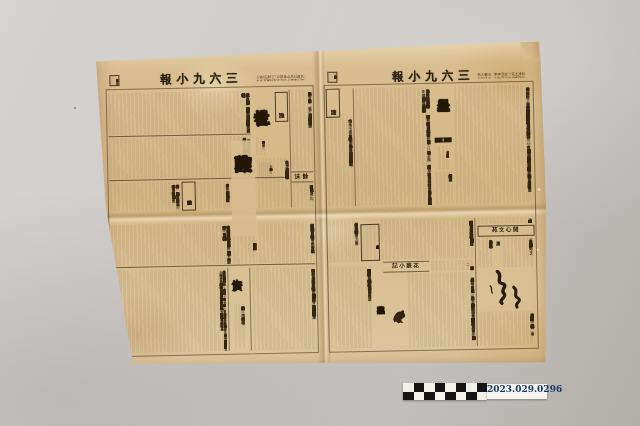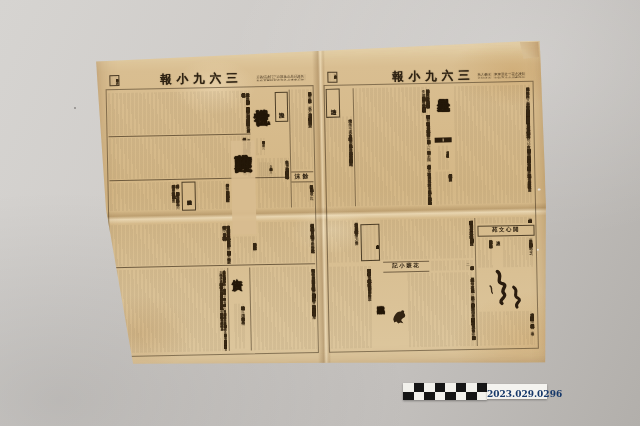--- a/index.html
+++ b/index.html
@@ -73,21 +73,21 @@
     text-align:center;}
   .divbar{position:absolute;background:#2a1c0c;}
   .divbar i{position:absolute;left:45%;top:20%;width:10%;height:60%;background:#d9c094;}
 
   
   #scalebar{position:absolute;left:403px;top:383px;width:84px;height:17px;
     display:grid;grid-template-columns:repeat(8,1fr);grid-template-rows:1fr 1fr;
     box-shadow:0 1px 2px rgba(0,0,0,.35);}
   #scalebar .sq{width:100%;height:100%;}
   #catalog{position:absolute;left:487px;top:384px;width:60px;height:15px;
-    display:flex;align-items:flex-end;box-shadow:0 1px 2px rgba(0,0,0,.3);
+    display:flex;align-items:flex-start;box-shadow:0 1px 2px rgba(0,0,0,.3);
     font-family:"DejaVu Serif",serif;font-weight:bold;font-size:9px;letter-spacing:0;}
 </style>
 </head>
 <body>
 
 <div id="stage">
 
   <div class="speck" style="left:74px;top:107px;width:2px;height:1.6px;"></div>
 
   <div id="paper">

